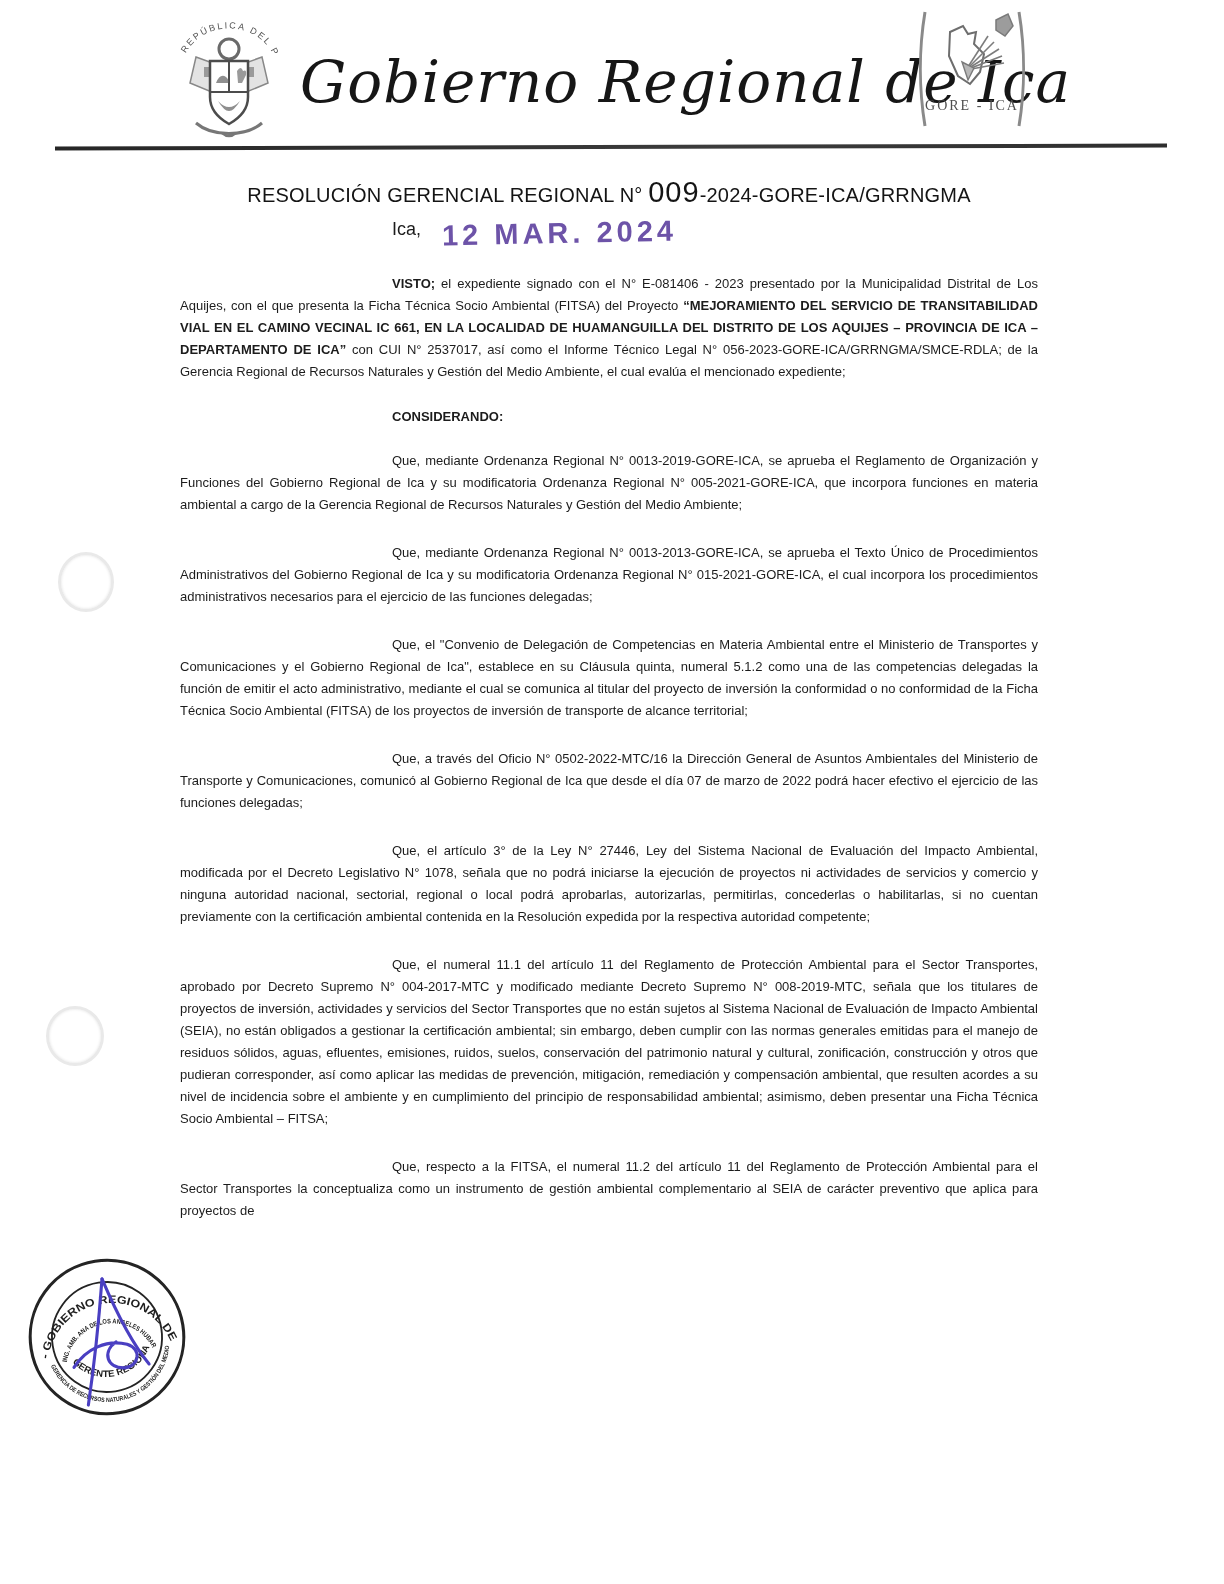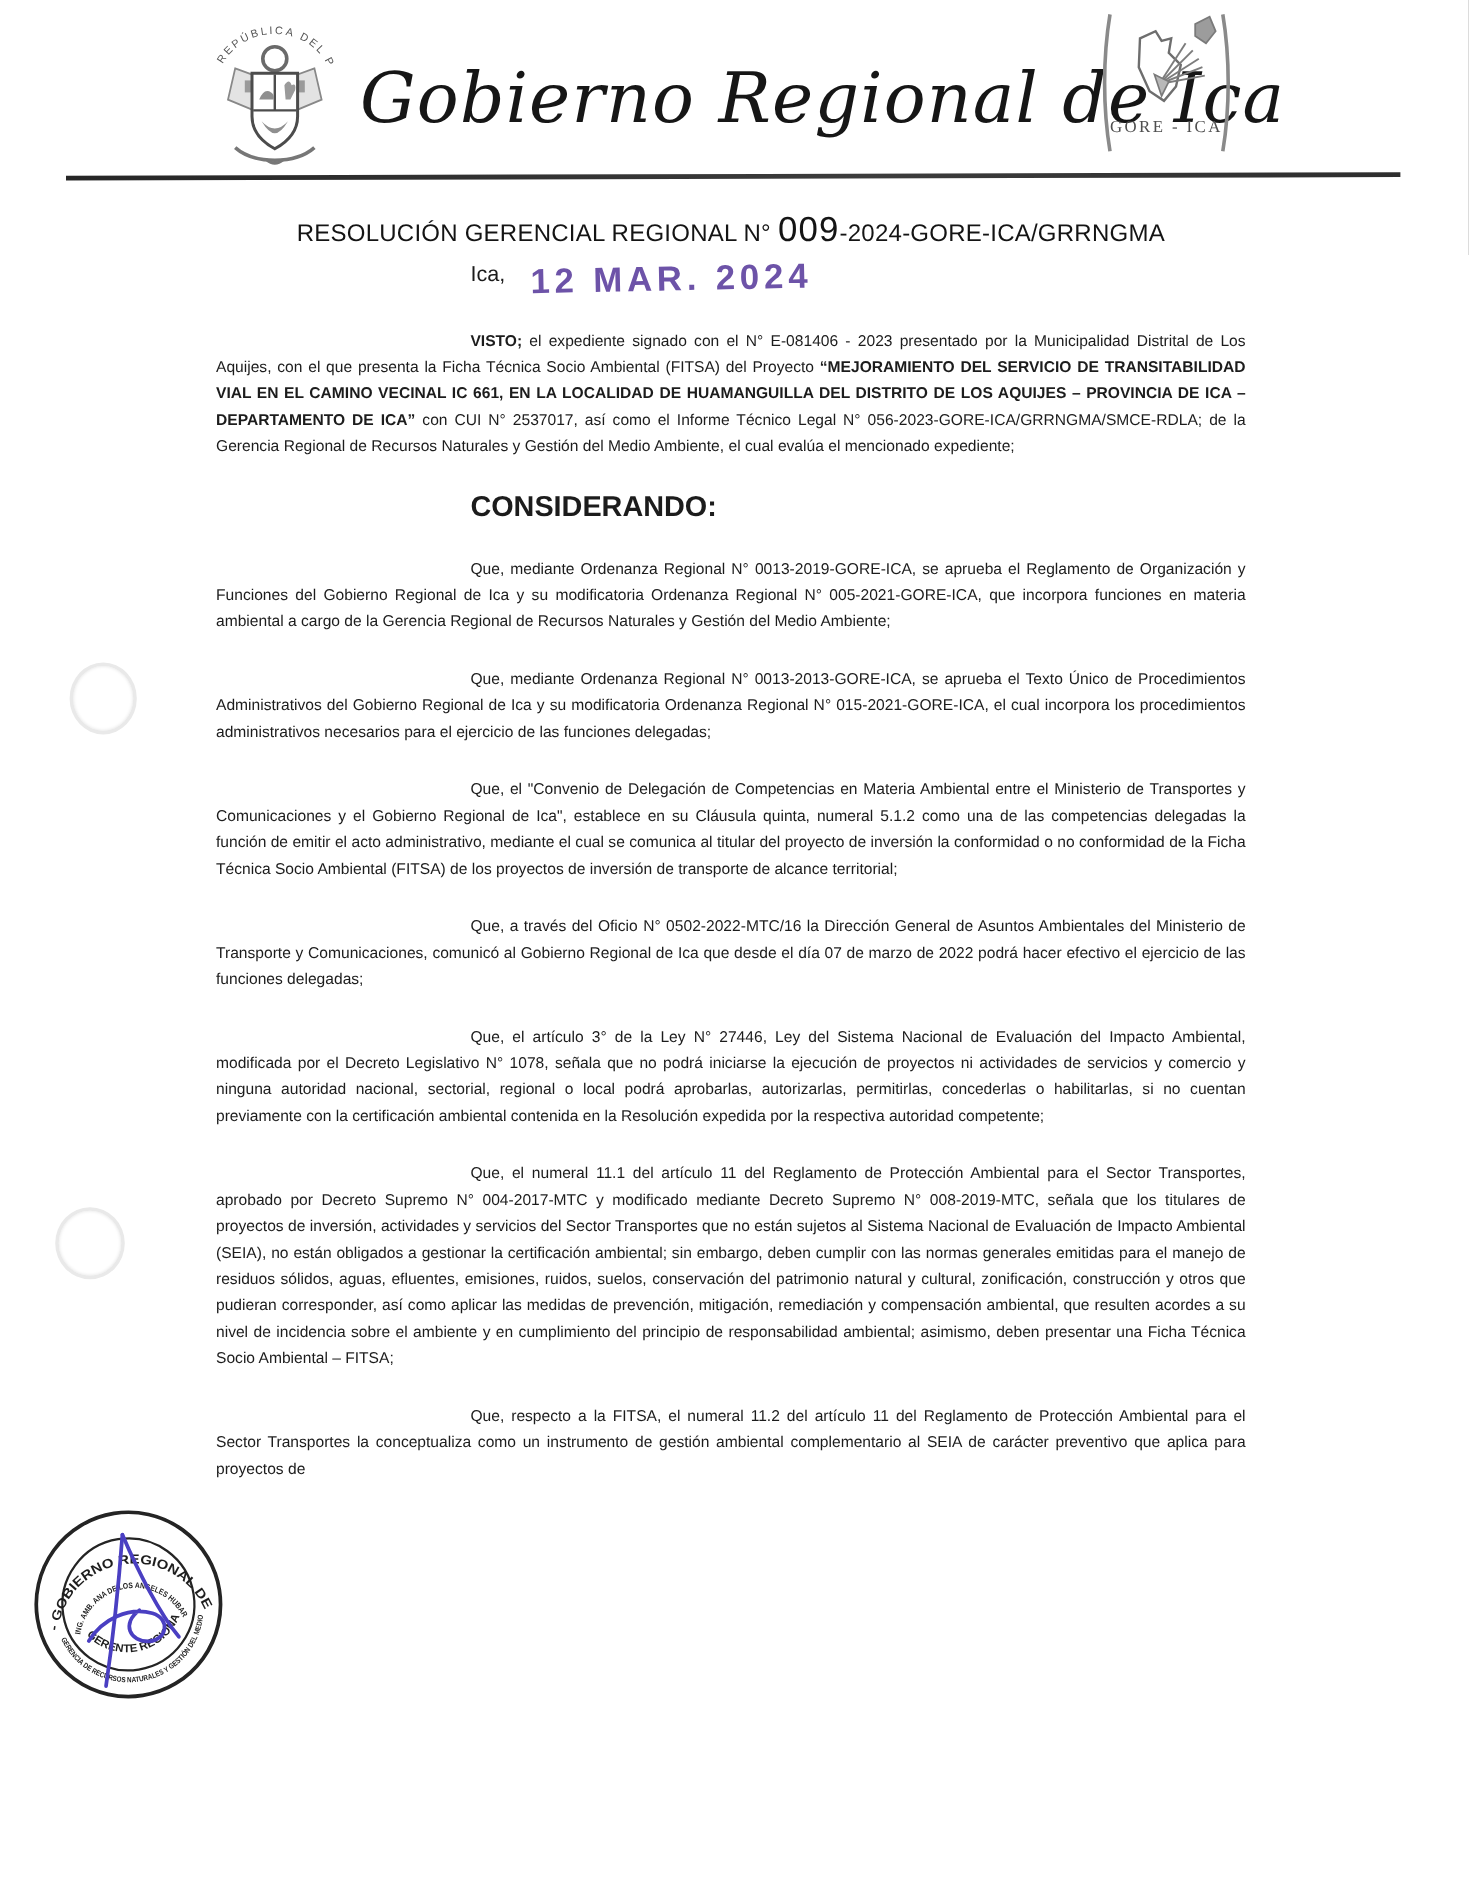--- a/index.html
+++ b/index.html
@@ -33,21 +33,21 @@
     display:inline-block; margin-left:16px; vertical-align:-8px;
     font-weight:700; font-size:29px; letter-spacing:4px; color:#6d53a8;
     transform:rotate(-1.2deg);
   }
   .body-par {
     font-size:13px; line-height:22px; text-align:justify;
     text-indent:212px; margin:0 0 26px 0;
   }
   .first-par { margin-top:12px; }
   .bold { font-weight:700; }
-  .considerando { font-size:24px; font-weight:700; margin:0 0 26px 212px; }
+  .considerando { font-size:13px; font-weight:700; margin:0 0 26px 212px; }
   
   .stamp { position:absolute; left:24px; top:1254px; width:166px; height:166px; transform:rotate(-9deg); }
   
   .hole { position:absolute; border:3px solid #e9e9e9; border-radius:50%;
           box-shadow:inset 0 0 3px #e2e2e2; }
   .hole-1 { left:58px; top:552px; width:50px; height:54px; }
   .hole-2 { left:46px; top:1006px; width:52px; height:54px; }
 </style>
 </head>
 <body>

